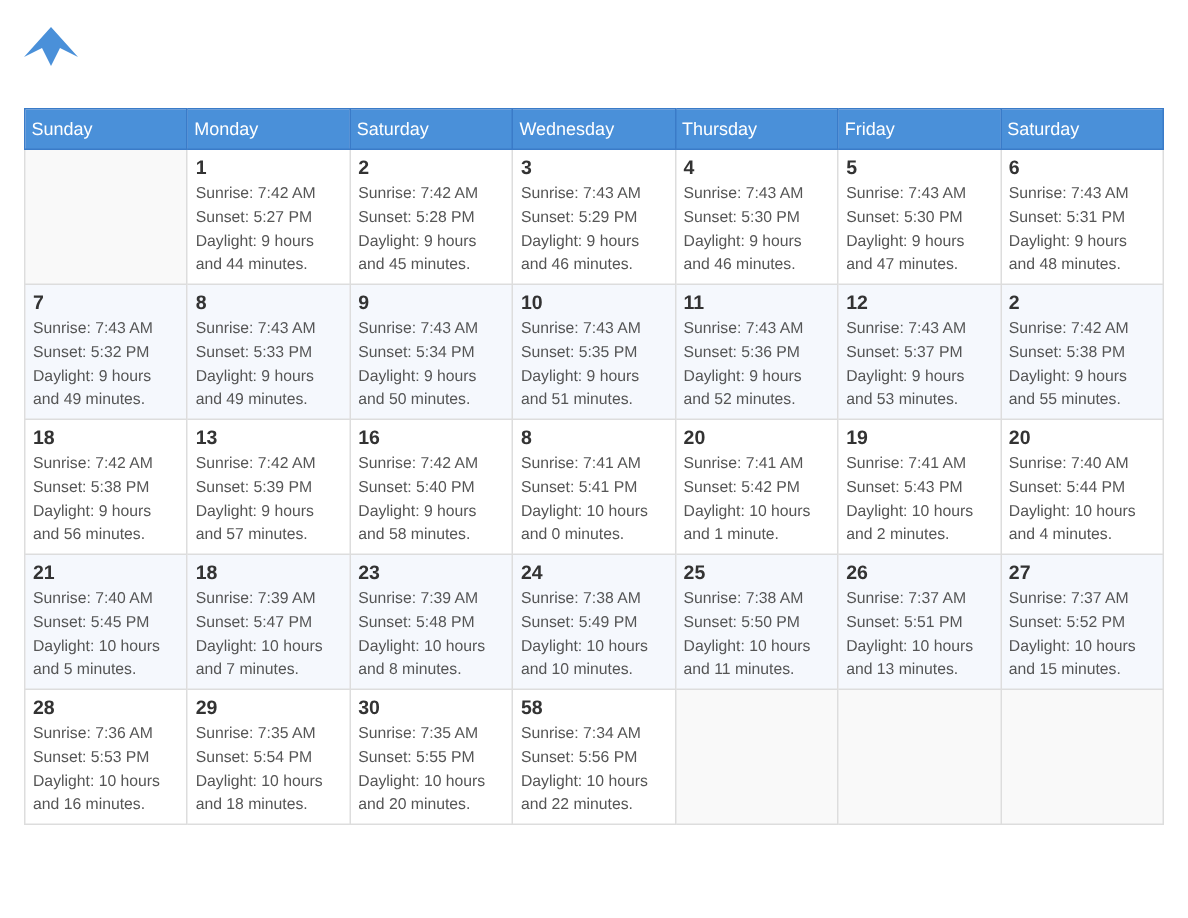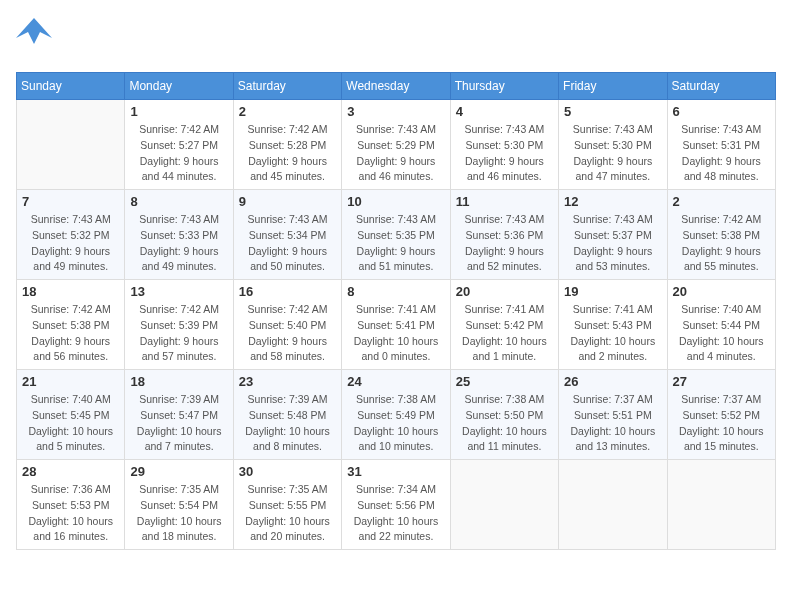--- a/index.html
+++ b/index.html
@@ -75,21 +75,20 @@
     .day-number {
       font-size: 13px;
       font-weight: bold;
       color: #333;
       margin-bottom: 3px;
     }
     .day-info {
       color: #555;
       line-height: 1.5;
       font-size: 10.5px;
-      text-align: center;
     }
     .row-alt td {
       background: #f5f8fd;
     }
   </style>
 </head>
 <body>
 
 <div class="header">
   <div class="logo">
@@ -244,21 +243,21 @@
         </td>
         <td>
           <div class="day-number">29</div>
           <div class="day-info">Sunrise: 7:35 AM<br>Sunset: 5:54 PM<br>Daylight: 10 hours<br>and 18 minutes.</div>
         </td>
         <td>
           <div class="day-number">30</div>
           <div class="day-info">Sunrise: 7:35 AM<br>Sunset: 5:55 PM<br>Daylight: 10 hours<br>and 20 minutes.</div>
         </td>
         <td>
-          <div class="day-number">31</div>
+          <div class="day-number">58</div>
           <div class="day-info">Sunrise: 7:34 AM<br>Sunset: 5:56 PM<br>Daylight: 10 hours<br>and 22 minutes.</div>
         </td>
         <td class="empty"></td>
         <td class="empty"></td>
         <td class="empty"></td>
       </tr>
     </tbody>
 </table>
 
 </body></html>

